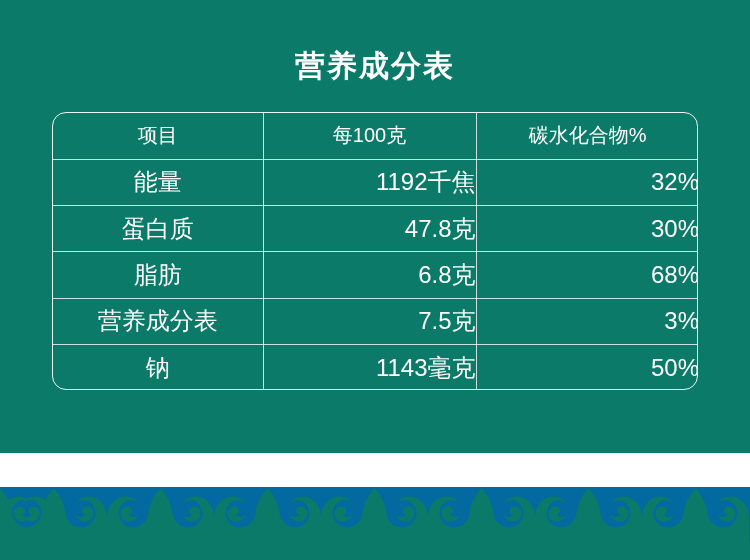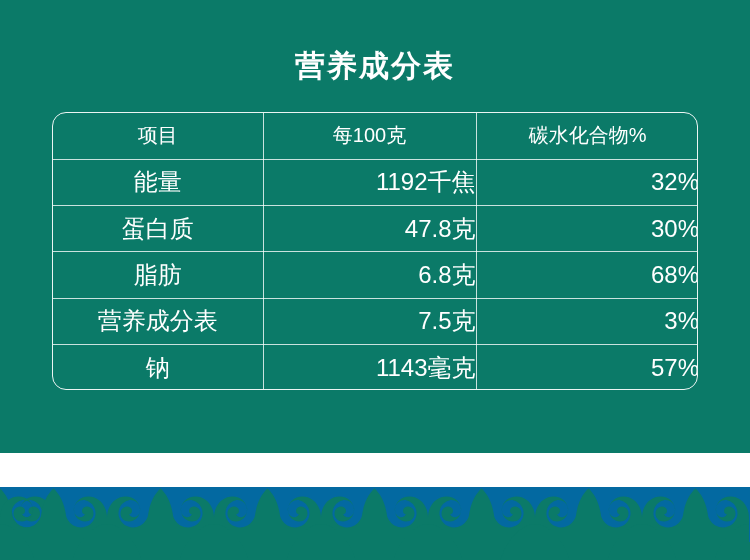--- a/index.html
+++ b/index.html
@@ -161,21 +161,21 @@
 
         <tr>
           <td class="col-item">营养成分表</td>
           <td class="col-val">7.5克</td>
           <td class="col-val">3%</td>
         </tr>
 
         <tr>
           <td class="col-item">钠</td>
           <td class="col-val">1143毫克</td>
-          <td class="col-val">57%</td>
+          <td class="col-val">50%</td>
         </tr>
       </tbody>
     </table>
   </div>
 
   <div class="gap-band"></div>
 
   <div class="cloud-strip">
     <svg viewBox="0 0 750 76" preserveAspectRatio="none">
       <defs>

